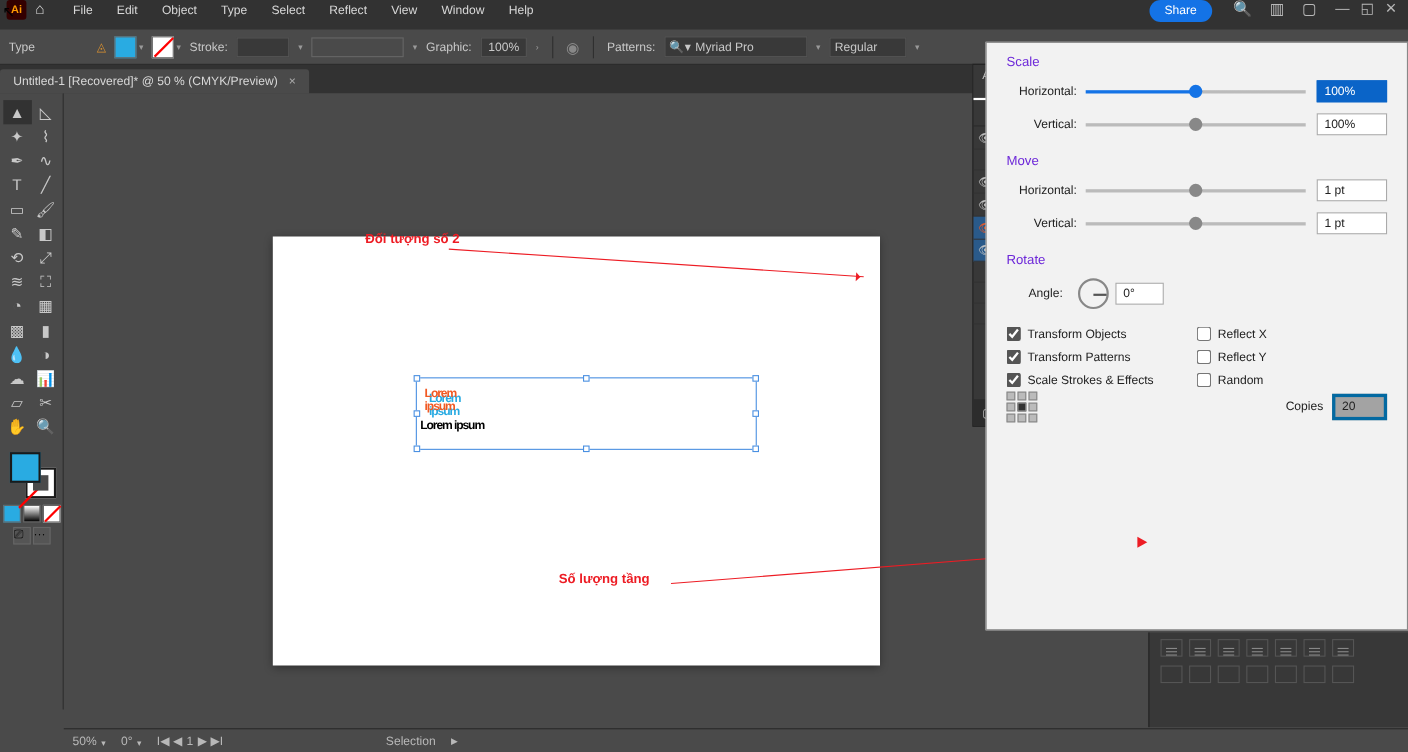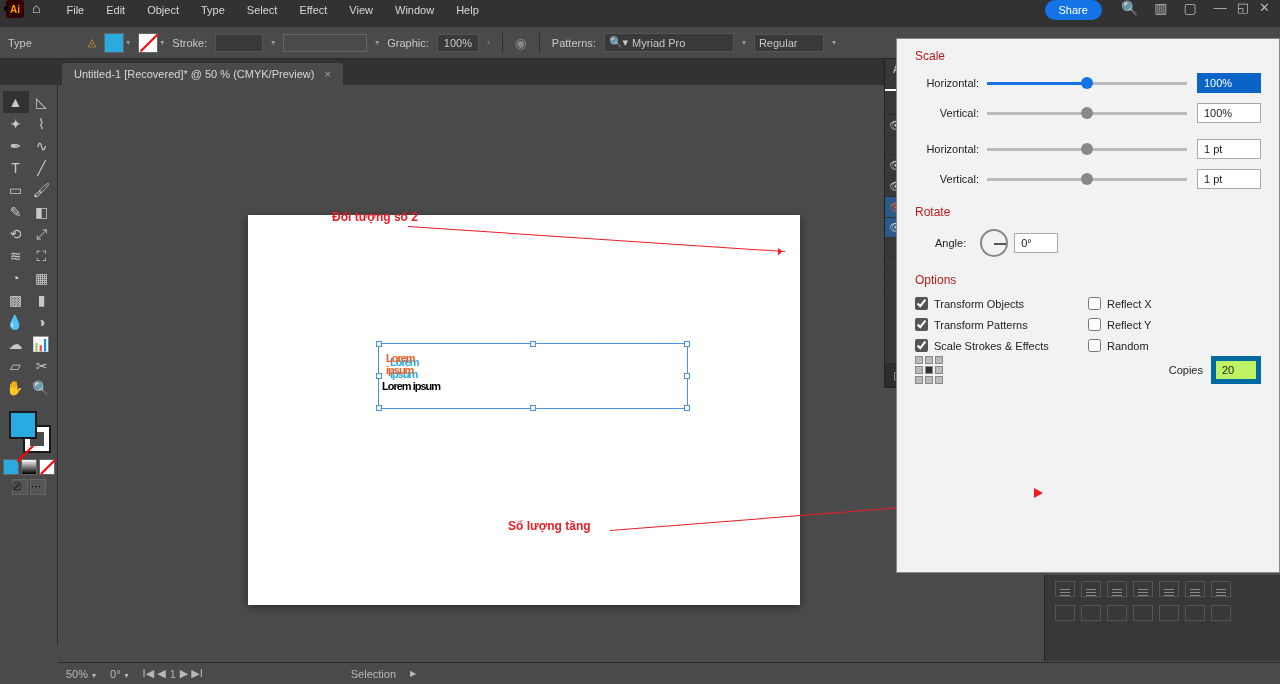--- a/index.html
+++ b/index.html
@@ -20,21 +20,21 @@
 .ctrlbar { height: 32px; background: #4a4a4a; border-bottom: 1px solid #2a2a2a; display: flex; align-items: center; padding: 0 8px; color: #c8c8c8; gap: 8px; }
 .ctrlbar .lbl { font-size: 11px; }
 .ctrlbar .swatch { width: 20px; height: 20px; border: 1px solid #666; display: inline-block; }
 .ctrlbar .dd { display: inline-flex; align-items: center; gap: 2px; }
 .ctrlbar .chev { font-size: 8px; color: #999; }
 .ctrlbar .opfield { background: #393939; padding: 2px 6px; border: 1px solid #555; }
 .ctrlbar .charsel { background: #393939; padding: 2px 4px; border: 1px solid #555; display: flex; align-items: center; gap: 4px; width: 130px; }
 .ctrlbar .sep { width: 1px; height: 20px; background: #2f2f2f; margin: 0 4px; }
 
 
-.tabbar { height: 26px; background: #323232; display: flex; align-items: flex-end; padding-left: 62px; }
+.tabbar { height: 26px; background: #323232; display: flex; align-items: flex-end; }
 .tab { background: #4a4a4a; color: #d8d8d8; padding: 5px 12px; border-top-left-radius: 3px; border-top-right-radius: 3px; display: flex; align-items: center; gap: 10px; }
 .tab .x { color: #aaa; cursor: pointer; }
 
 
 .toolbox { position: absolute; left: 0; top: 85px; width: 58px; height: 560px; background: #4a4a4a; border-right: 1px solid #2a2a2a; display: flex; flex-direction: column; align-items: center; padding-top: 6px; }
 .toolgrid { display: grid; grid-template-columns: 26px 26px; gap: 0; }
 .toolgrid .t { width: 26px; height: 22px; display: flex; align-items: center; justify-content: center; color: #c8c8c8; cursor: pointer; font-size: 14px; }
 .toolgrid .t.sel { background: #323232; }
 .fillstroke { position: relative; width: 44px; height: 44px; margin-top: 10px; }
 .fillstroke .fill { position: absolute; left: 2px; top: 2px; width: 28px; height: 28px; background: #29abe2; border: 2px solid #1a1a1a; }
@@ -88,40 +88,40 @@
 .rpanel .alignrow { display: flex; gap: 6px; margin-bottom: 8px; }
 .rpanel .ab { width: 20px; height: 16px; border: 1px solid #555; display: flex; align-items: center; justify-content: center; }
 .rpanel .ab span { display: block; background: #888; }
 .rpanel .hdr { font-size: 10px; padding: 4px 0; border-top: 1px solid #2a2a2a; }
 
 
 .dialog { position: absolute; right: 0; top: 38px; width: 384px; height: 535px; background: #f2f2f2; border: 1px solid #888; z-index: 10; color: #222; }
 .dialog .titlebar { padding: 10px 12px; border-bottom: 1px solid #ccc; font-size: 12px; }
 .dialog .body { padding: 10px 18px; }
 .dialog .grp { margin-bottom: 16px; }
-.dialog .gtitle { font-size: 12px; margin-bottom: 10px; color: #b91c1c; }
+.dialog .gtitle { font-size: 12px; margin-bottom: 10px; color: #6d28d9; }
 .dialog .frow { display: flex; align-items: center; margin-bottom: 10px; }
 .dialog .flabel { width: 72px; text-align: right; padding-right: 8px; font-size: 11px; }
 .dialog .slider { flex: 1; height: 3px; background: #bbb; position: relative; margin-right: 10px; }
 .dialog .slider.active { background: linear-gradient(to right, #1473e6 0%, #1473e6 50%, #bbb 50%); }
 .dialog .thumb { position: absolute; top: -5px; width: 12px; height: 12px; border-radius: 50%; background: #1473e6; margin-left: -6px; }
 .dialog .thumb.g { background: #888; }
 .dialog .val { width: 64px; padding: 3px 6px; border: 1px solid #aaa; background: #fff; font-size: 11px; text-align: left; }
 .dialog .val.sel { background: #0a64c8; color: #fff; border-color: #0a64c8; }
 .dialog .angle { display: flex; align-items: center; gap: 6px; }
 .dialog .angwheel { width: 28px; height: 28px; border: 2px solid #888; border-radius: 50%; position: relative; }
 .dialog .angwheel::after { content: ""; position: absolute; left: 50%; top: 50%; width: 12px; height: 1.5px; background: #555; transform-origin: left center; }
 .dialog .opts { display: grid; grid-template-columns: 1fr 1fr; row-gap: 8px; }
 .dialog .chk { display: flex; align-items: center; gap: 6px; font-size: 11px; }
 .dialog .chk input { width: 13px; height: 13px; accent-color: #555;}
 .dialog .anchor { display: inline-grid; grid-template-columns: repeat(3, 8px); grid-template-rows: repeat(3, 8px); gap: 2px; vertical-align: middle; }
 .dialog .anchor span { background: #bbb; border: 1px solid #888; }
 .dialog .anchor span.c { background: #333; }
 .dialog .copiesrow { display: flex; align-items: center; gap: 8px; margin-top: 4px; }
-.dialog .copiesrow .cnum { width: 50px; padding: 3px 6px; border: 5px solid #0369a1; background: #bef264; }
+.dialog .copiesrow .cnum { width: 50px; padding: 3px 6px; border: 3px solid #0369a1; background: #a3a3a3; }
 .dialog .footer { display: flex; align-items: center; padding: 12px 18px; gap: 10px; border-top: 1px solid #ddd; position: absolute; bottom: 0; left: 0; right: 0; }
 .dialog .footer .chk { flex: 1; }
 .dialog .btn { padding: 5px 28px; border-radius: 14px; border: 1.5px solid #333; background: #f2f2f2; cursor: pointer; font-size: 11px; }
 
 .cursor { position: absolute; left: 2px; top: 2px; font-size: 14px; color: #000; z-index: 50; pointer-events: none; }
 
 
 .redtip { position: absolute; width: 0; height: 0; border: 5px solid transparent; border-left: 9px solid #ed1c24; }
 </style>
 </head>
@@ -130,21 +130,21 @@
 <div class="cursor">↖</div>
 
 <div class="menubar">
   <div class="logo">Ai</div>
   <span class="home">⌂</span>
   <span class="mitem">File</span>
   <span class="mitem">Edit</span>
   <span class="mitem">Object</span>
   <span class="mitem">Type</span>
   <span class="mitem">Select</span>
-  <span class="mitem">Effect</span>
+  <span class="mitem">Reflect</span>
   <span class="mitem">View</span>
   <span class="mitem">Window</span>
   <span class="mitem">Help</span>
   <div class="spacer"></div>
   <span class="share">Share</span>
   <span class="ricon">🔍</span>
   <span class="ricon">▥</span>
   <span class="ricon">▢</span>
   <div class="winctrl">
     <span>—</span>
@@ -393,20 +393,21 @@
       <div class="frow">
         <span class="flabel">Vertical:</span>
         <div class="slider">
             <div class="thumb g" style="left:50%"></div>
           </div>
         <span class="val">100%</span>
       </div>
     </div>
 
     <div class="grp">
+      <div class="gtitle">Move</div>
       <div class="frow">
         <span class="flabel">Horizontal:</span>
         <div class="slider">
             <div class="thumb g" style="left:50%"></div>
           </div>
         <span class="val">1 pt</span>
       </div>
       <div class="frow">
         <span class="flabel">Vertical:</span>
         <div class="slider">
@@ -419,21 +420,20 @@
     <div class="grp">
       <div class="gtitle">Rotate</div>
       <div class="angle" style="padding-left:20px">
         <span class="flabel" style="width:auto">Angle:</span>
         <div class="angwheel"></div>
         <span class="val" style="width:44px">0°</span>
       </div>
     </div>
 
     <div class="grp">
-      <div class="gtitle">Options</div>
       <div class="opts">
         <label class="chk">
             <input type="checkbox" checked="" style="">
             <span>Transform Objects</span>
           </label>
         <label class="chk">
             <input type="checkbox" style="">
             <span>Reflect X</span>
           </label>
         <label class="chk">

